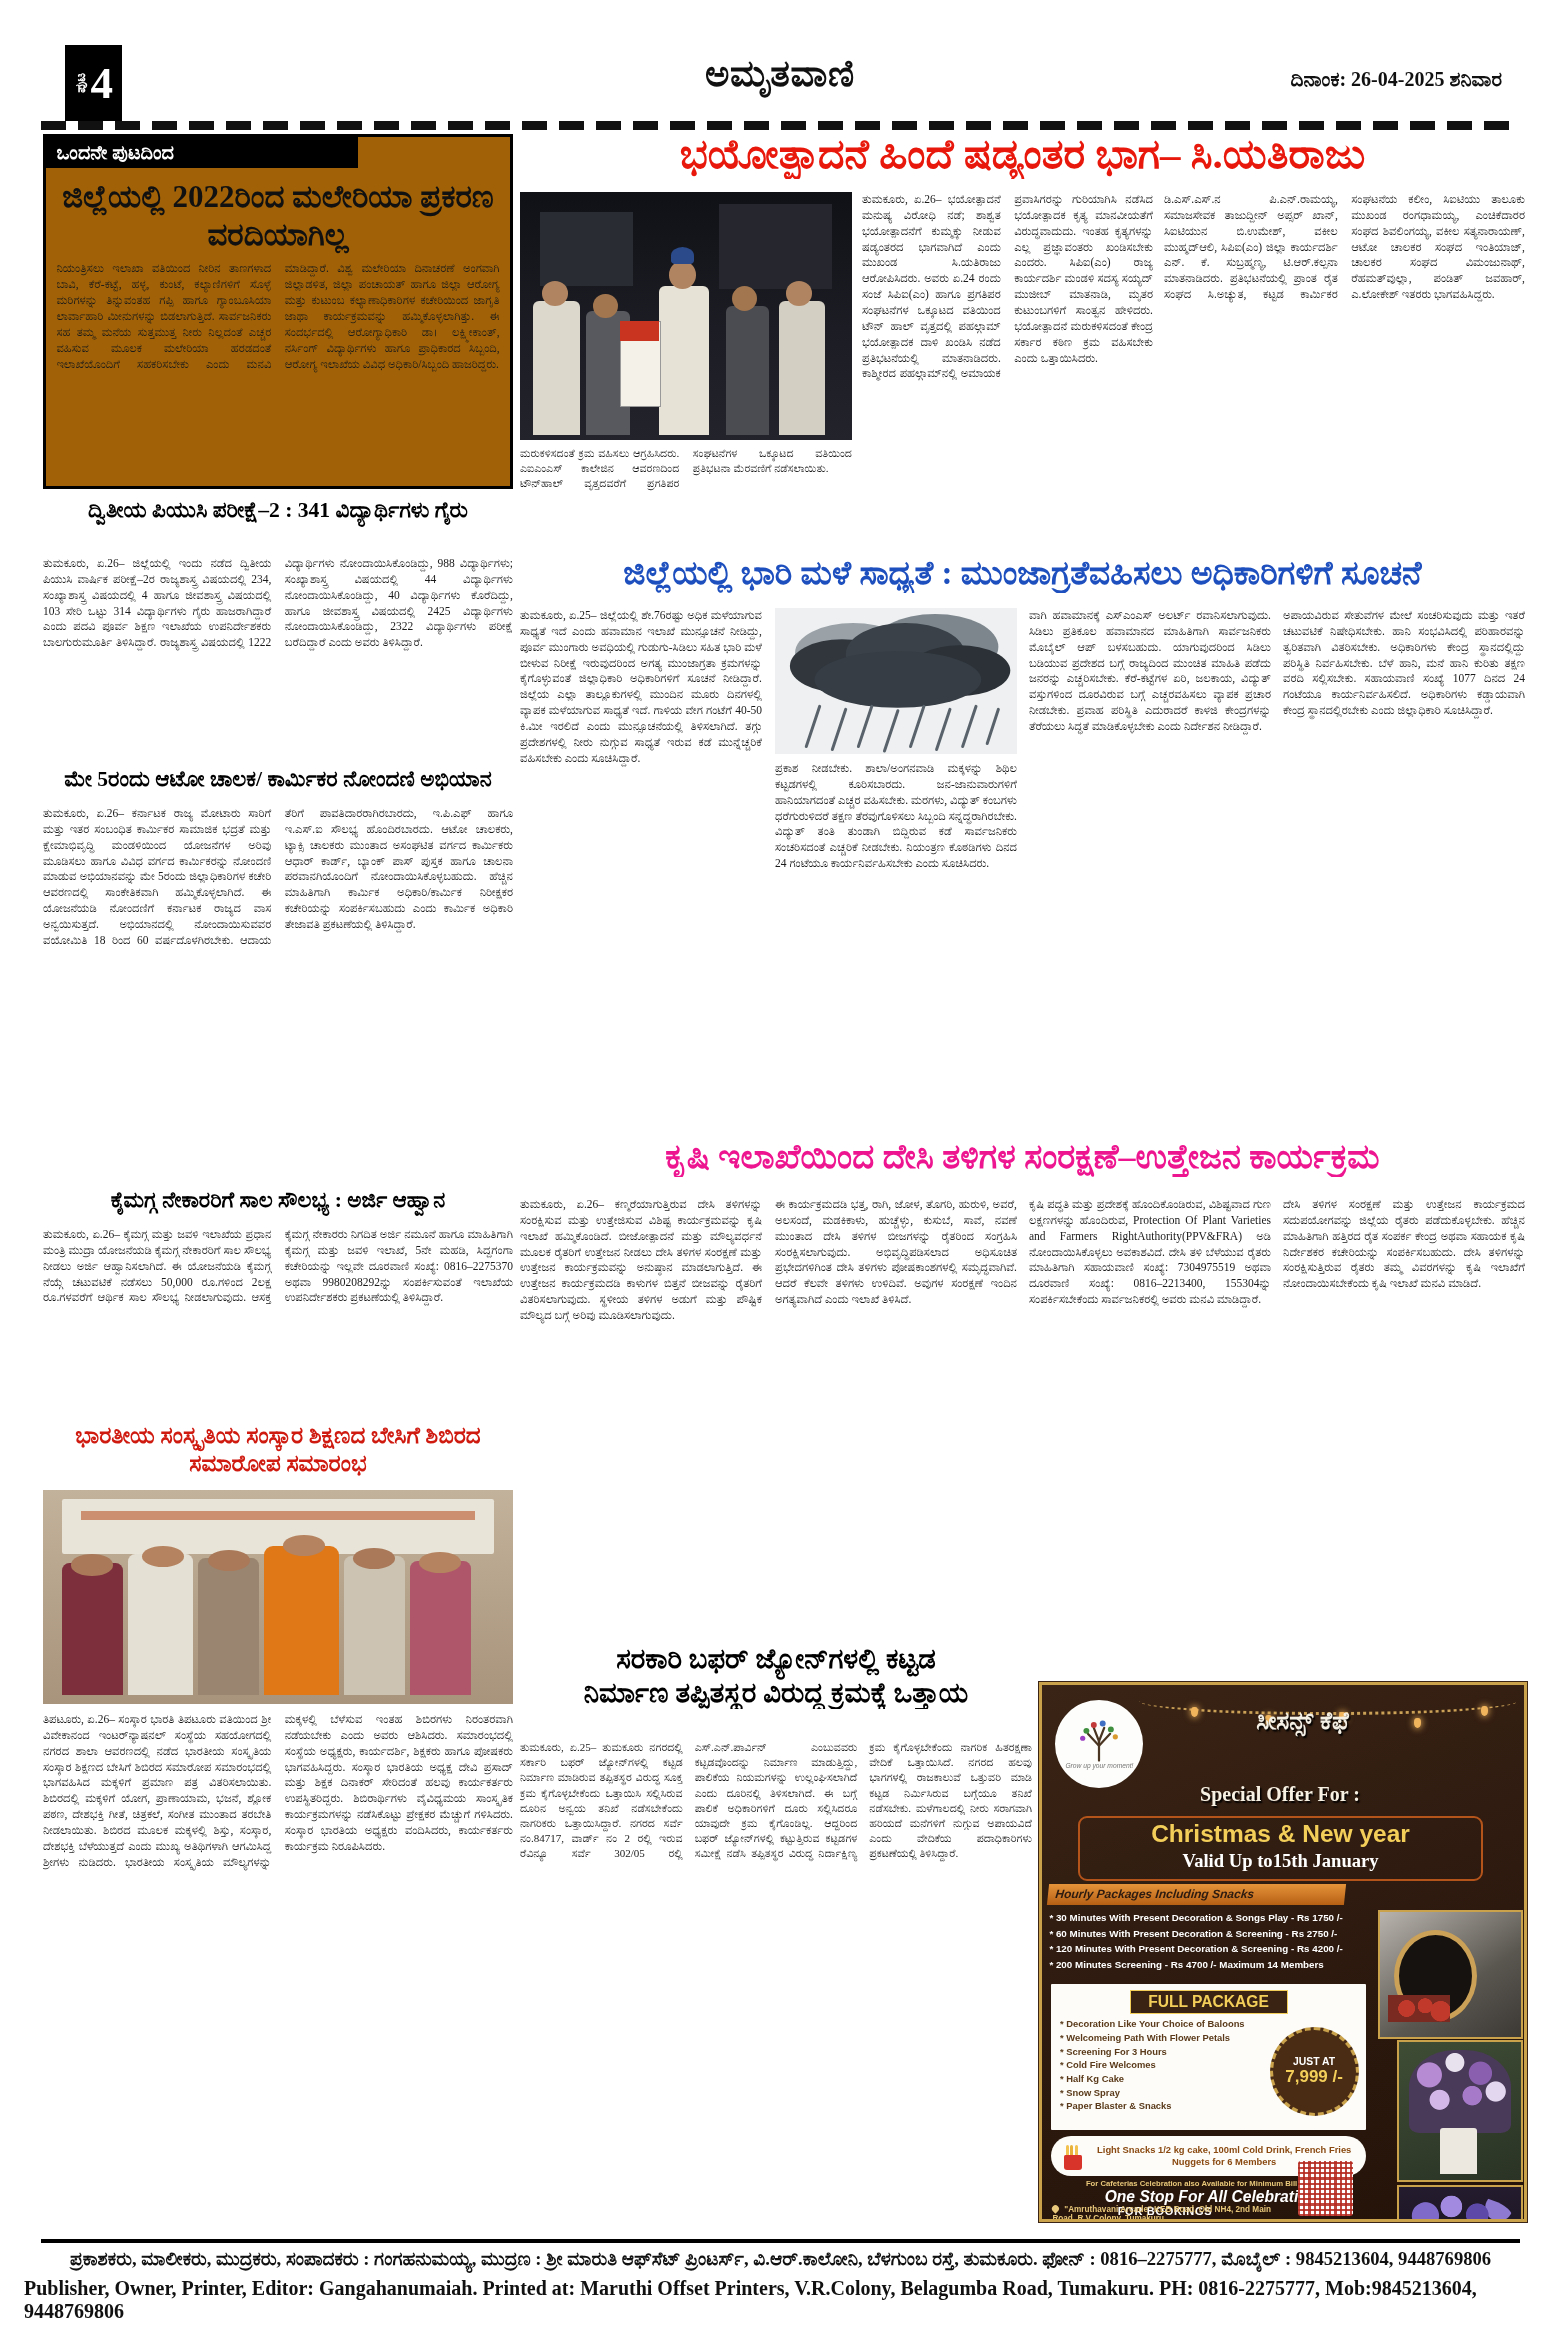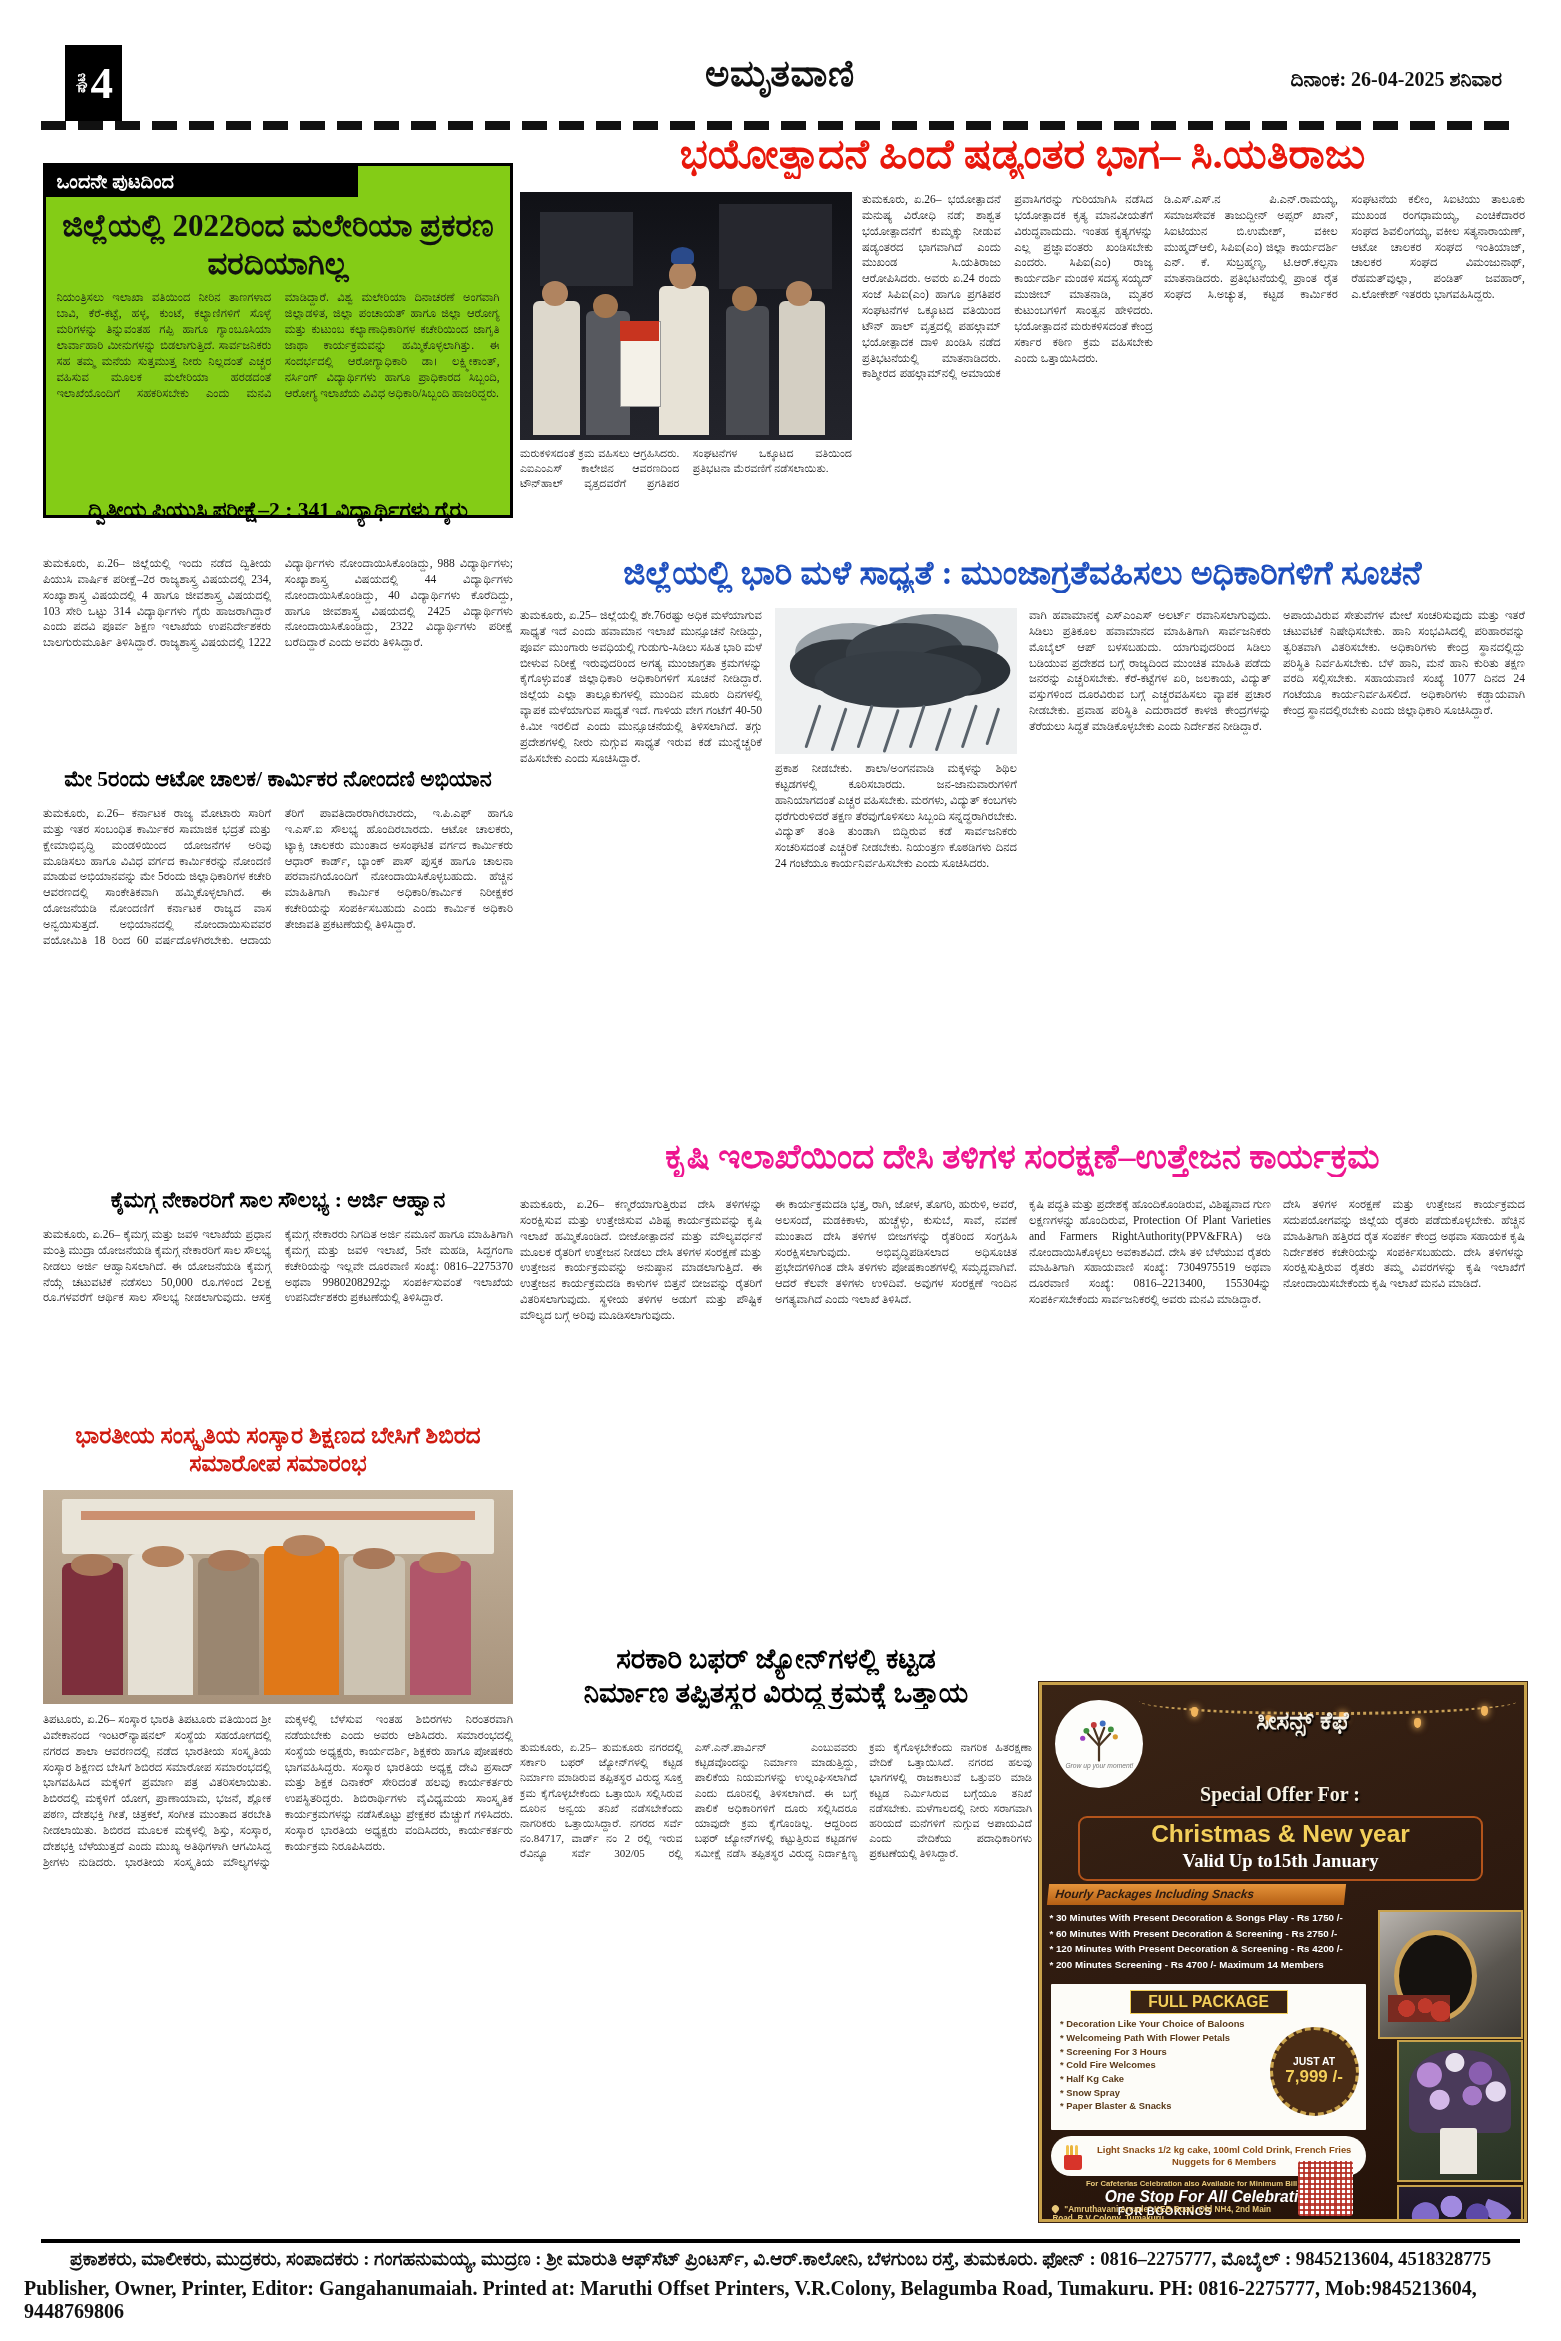--- a/index.html
+++ b/index.html
@@ -21,21 +21,21 @@
   .pagebox{left:65px;top:45px;width:57px;height:76px;background:#000;color:#fff;
     display:flex;align-items:center;justify-content:center;gap:3px;}
   .pagebox .lbl{font-size:13.4px;font-weight:bold;writing-mode:vertical-rl;transform:rotate(180deg);line-height:1;}
   .pagebox .num{font-size:45px;font-weight:bold;line-height:1;}
   .masthead{left:520px;width:520px;top:52px;font-size:37px;font-weight:bold;text-align:center;letter-spacing:0.7px;}
   .dateline{right:59px;top:68px;font-size:20px;font-weight:bold;}
   .dashrule{left:41px;right:41px;top:121px;height:9px;
     background:repeating-linear-gradient(90deg,#111 0 25px,transparent 25px 37px);}
 
   
-  .malaria-box{left:43px;top:134px;width:470px;height:355px;border:3px solid #000;box-sizing:border-box;background:#84cc16;margin-top:29px;}
+  .malaria-box{left:43px;top:134px;width:470px;height:355px;border:3px solid #000;box-sizing:border-box;background:#a16207;}
   .kicker{background:#000;color:#fff;font-size:19.3px;font-weight:bold;width:312px;height:31px;line-height:31px;padding-left:10.4px;box-sizing:border-box;}
   .malaria-head{font-size:31px;margin:10.4px 6px 7.4px 6px;}
   .malaria-body{margin:0 10.4px;height:186px;}
 
   .subhead{font-size:21.6px;color:#000;}
   .red-head{color:#cf1a10;font-size:23px;}
 
   
   .photo{overflow:hidden;position:absolute;}
   .ph-shape{position:absolute;}
@@ -296,15 +296,15 @@
   <div class="abs ad-tagline">One Stop For All Celebration</div>
   <div class="abs ad-bookings">FOR BOOKINGS</div>
   <div class="abs ad-phone">9900041312</div>
   <div class="abs ad-qr"></div>
   <div class="abs ad-address" style="top:520px;left:10.4px;width:238px;">
     <span class="pin"></span><span>"Amruthavani Arcade" KEB Road, Old  NH4, 2nd Main Road, R.V Colony, Tumakuru</span>
   </div>
 </div>
 
 <div class="abs footrule"></div>
-<div class="abs foot-kn">ಪ್ರಕಾಶಕರು, ಮಾಲೀಕರು, ಮುದ್ರಕರು, ಸಂಪಾದಕರು : ಗಂಗಹನುಮಯ್ಯ, ಮುದ್ರಣ : ಶ್ರೀ ಮಾರುತಿ ಆಫ್‌ಸೆಟ್ ಪ್ರಿಂಟರ್ಸ್, ವಿ.ಆರ್.ಕಾಲೋನಿ, ಬೆಳಗುಂಬ ರಸ್ತೆ, ತುಮಕೂರು. ಫೋನ್ : 0816–2275777,  ಮೊಬೈಲ್ : 9845213604, 4518328775</div>
+<div class="abs foot-kn">ಪ್ರಕಾಶಕರು, ಮಾಲೀಕರು, ಮುದ್ರಕರು, ಸಂಪಾದಕರು : ಗಂಗಹನುಮಯ್ಯ, ಮುದ್ರಣ : ಶ್ರೀ ಮಾರುತಿ ಆಫ್‌ಸೆಟ್ ಪ್ರಿಂಟರ್ಸ್, ವಿ.ಆರ್.ಕಾಲೋನಿ, ಬೆಳಗುಂಬ ರಸ್ತೆ, ತುಮಕೂರು. ಫೋನ್ : 0816–2275777,  ಮೊಬೈಲ್ : 9845213604, 9448769806</div>
 <div class="abs foot-en">Publisher, Owner, Printer, Editor: Gangahanumaiah. Printed at: Maruthi Offset Printers, V.R.Colony, Belagumba Road, Tumakuru. PH: 0816-2275777,  Mob:9845213604, 9448769806</div>
 
 
 </body></html>

